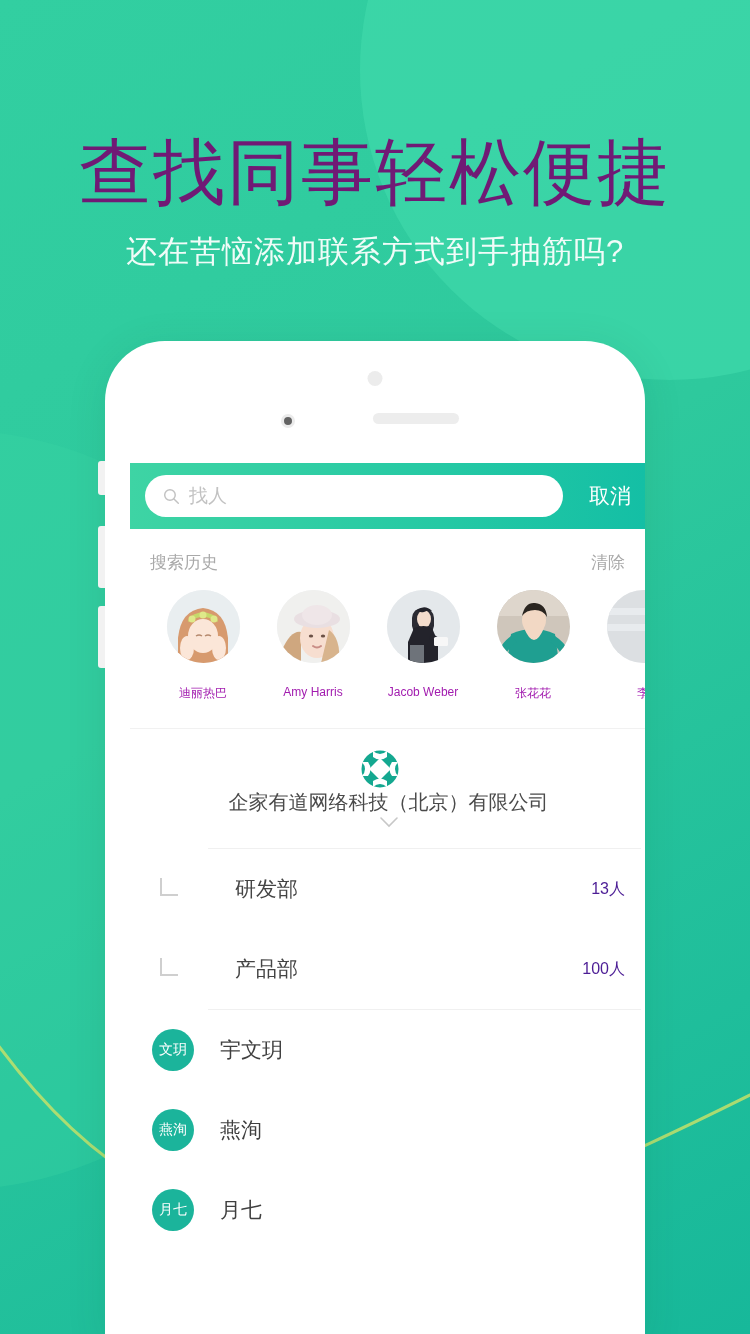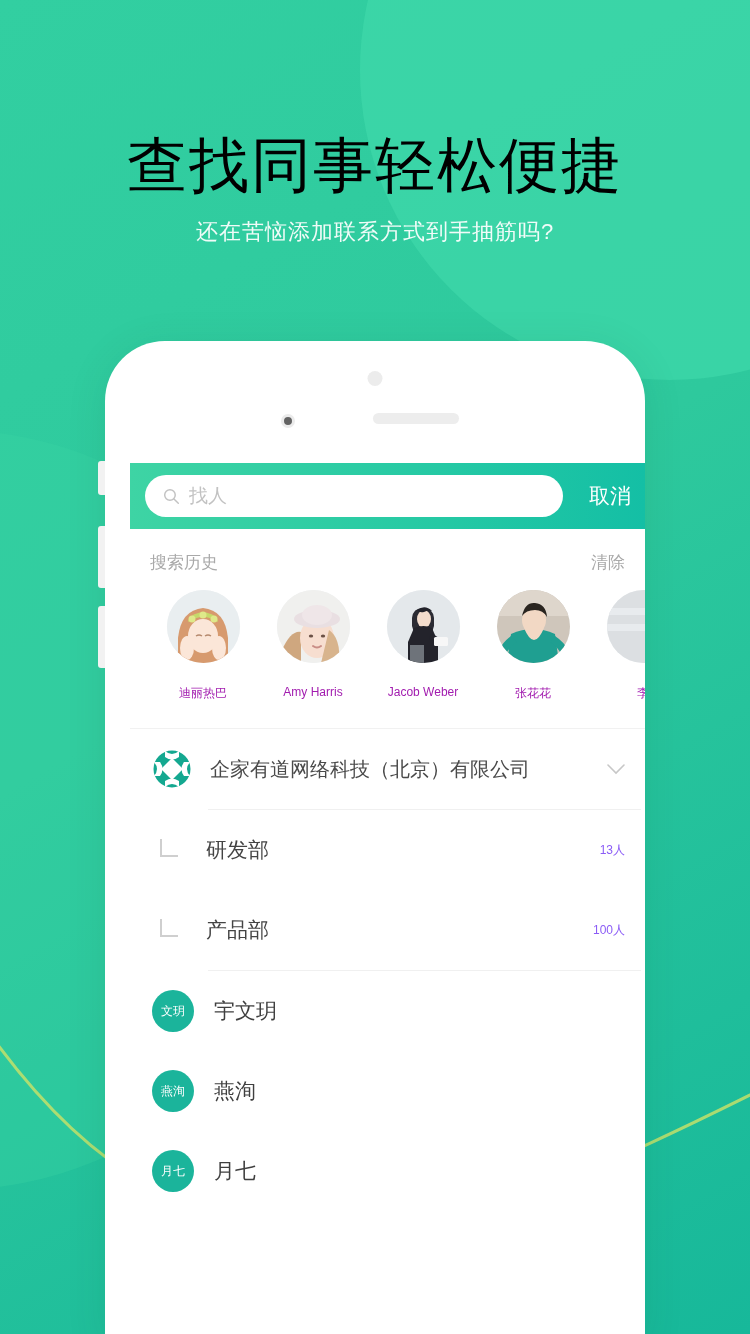--- a/index.html
+++ b/index.html
@@ -53,29 +53,29 @@
   
   .hero {
     position: absolute;
     top: 132px;
     left: 0;
     width: 750px;
     text-align: center;
     z-index: 5;
   }
   .hero-title {
-    font-size: 60px;
+    font-size: 72px;
     line-height: 1.12;
-    color: #000000;
+    color: #701a75;
     letter-spacing: 2px;
     font-weight: 400;
   }
   .hero-sub {
     margin-top: 18px;
-    font-size: 22px;
+    font-size: 31px;
     color: rgba(255,255,255,.93);
     letter-spacing: 1px;
     font-weight: 400;
   }
 
   
   .phone {
     position: absolute;
     left: 105px;
     top: 341px;
@@ -225,20 +225,21 @@
   .section-gap {
     height: 26px;
     border-bottom: 1px solid #f1f1f1;
   }
 
   
   .company-row {
     display: flex;
     align-items: center;
     padding: 20px 20px 20px 22px;
+    flex-direction: column;
   }
   .company-logo {
     width: 40px;
     height: 40px;
     flex: 0 0 auto;
     margin-right: 18px;
   }
   .company-name {
     flex: 1;
     font-size: 20px;
@@ -258,59 +259,60 @@
     margin-left: 78px;
     margin-right: 4px;
   }
 
   
   .dept-row {
     display: flex;
     align-items: center;
     height: 80px;
     padding: 0 20px 0 30px;
+    gap: 29px;
   }
   .dept-corner {
     width: 16px;
     height: 16px;
     flex: 0 0 auto;
     border-left: 2px solid #cfcfcf;
     border-bottom: 2px solid #cfcfcf;
     margin-right: 28px;
     margin-bottom: 4px;
   }
   .dept-name {
     flex: 1;
     font-size: 21px;
     color: #444;
   }
   .dept-count {
-    font-size: 12px;
-    color: #8b5cf6;
+    font-size: 16px;
+    color: #4c1d95;
   }
 
   
   .contact-row {
     display: flex;
     align-items: center;
     height: 80px;
     padding: 0 20px 0 22px;
   }
   .contact-avatar {
     width: 42px;
     height: 42px;
     border-radius: 50%;
     background: #1bb49b;
     color: #ffffff;
-    font-size: 12px;
+    font-size: 14px;
     display: flex;
     align-items: center;
     justify-content: center;
     flex: 0 0 auto;
-    margin-right: 20px;
+    margin-right: 26px;
     letter-spacing: 0px;
   }
   .contact-name {
     font-size: 21px;
     color: #3f3f3f;
   }
 </style>
 </head>
 <body>
 

